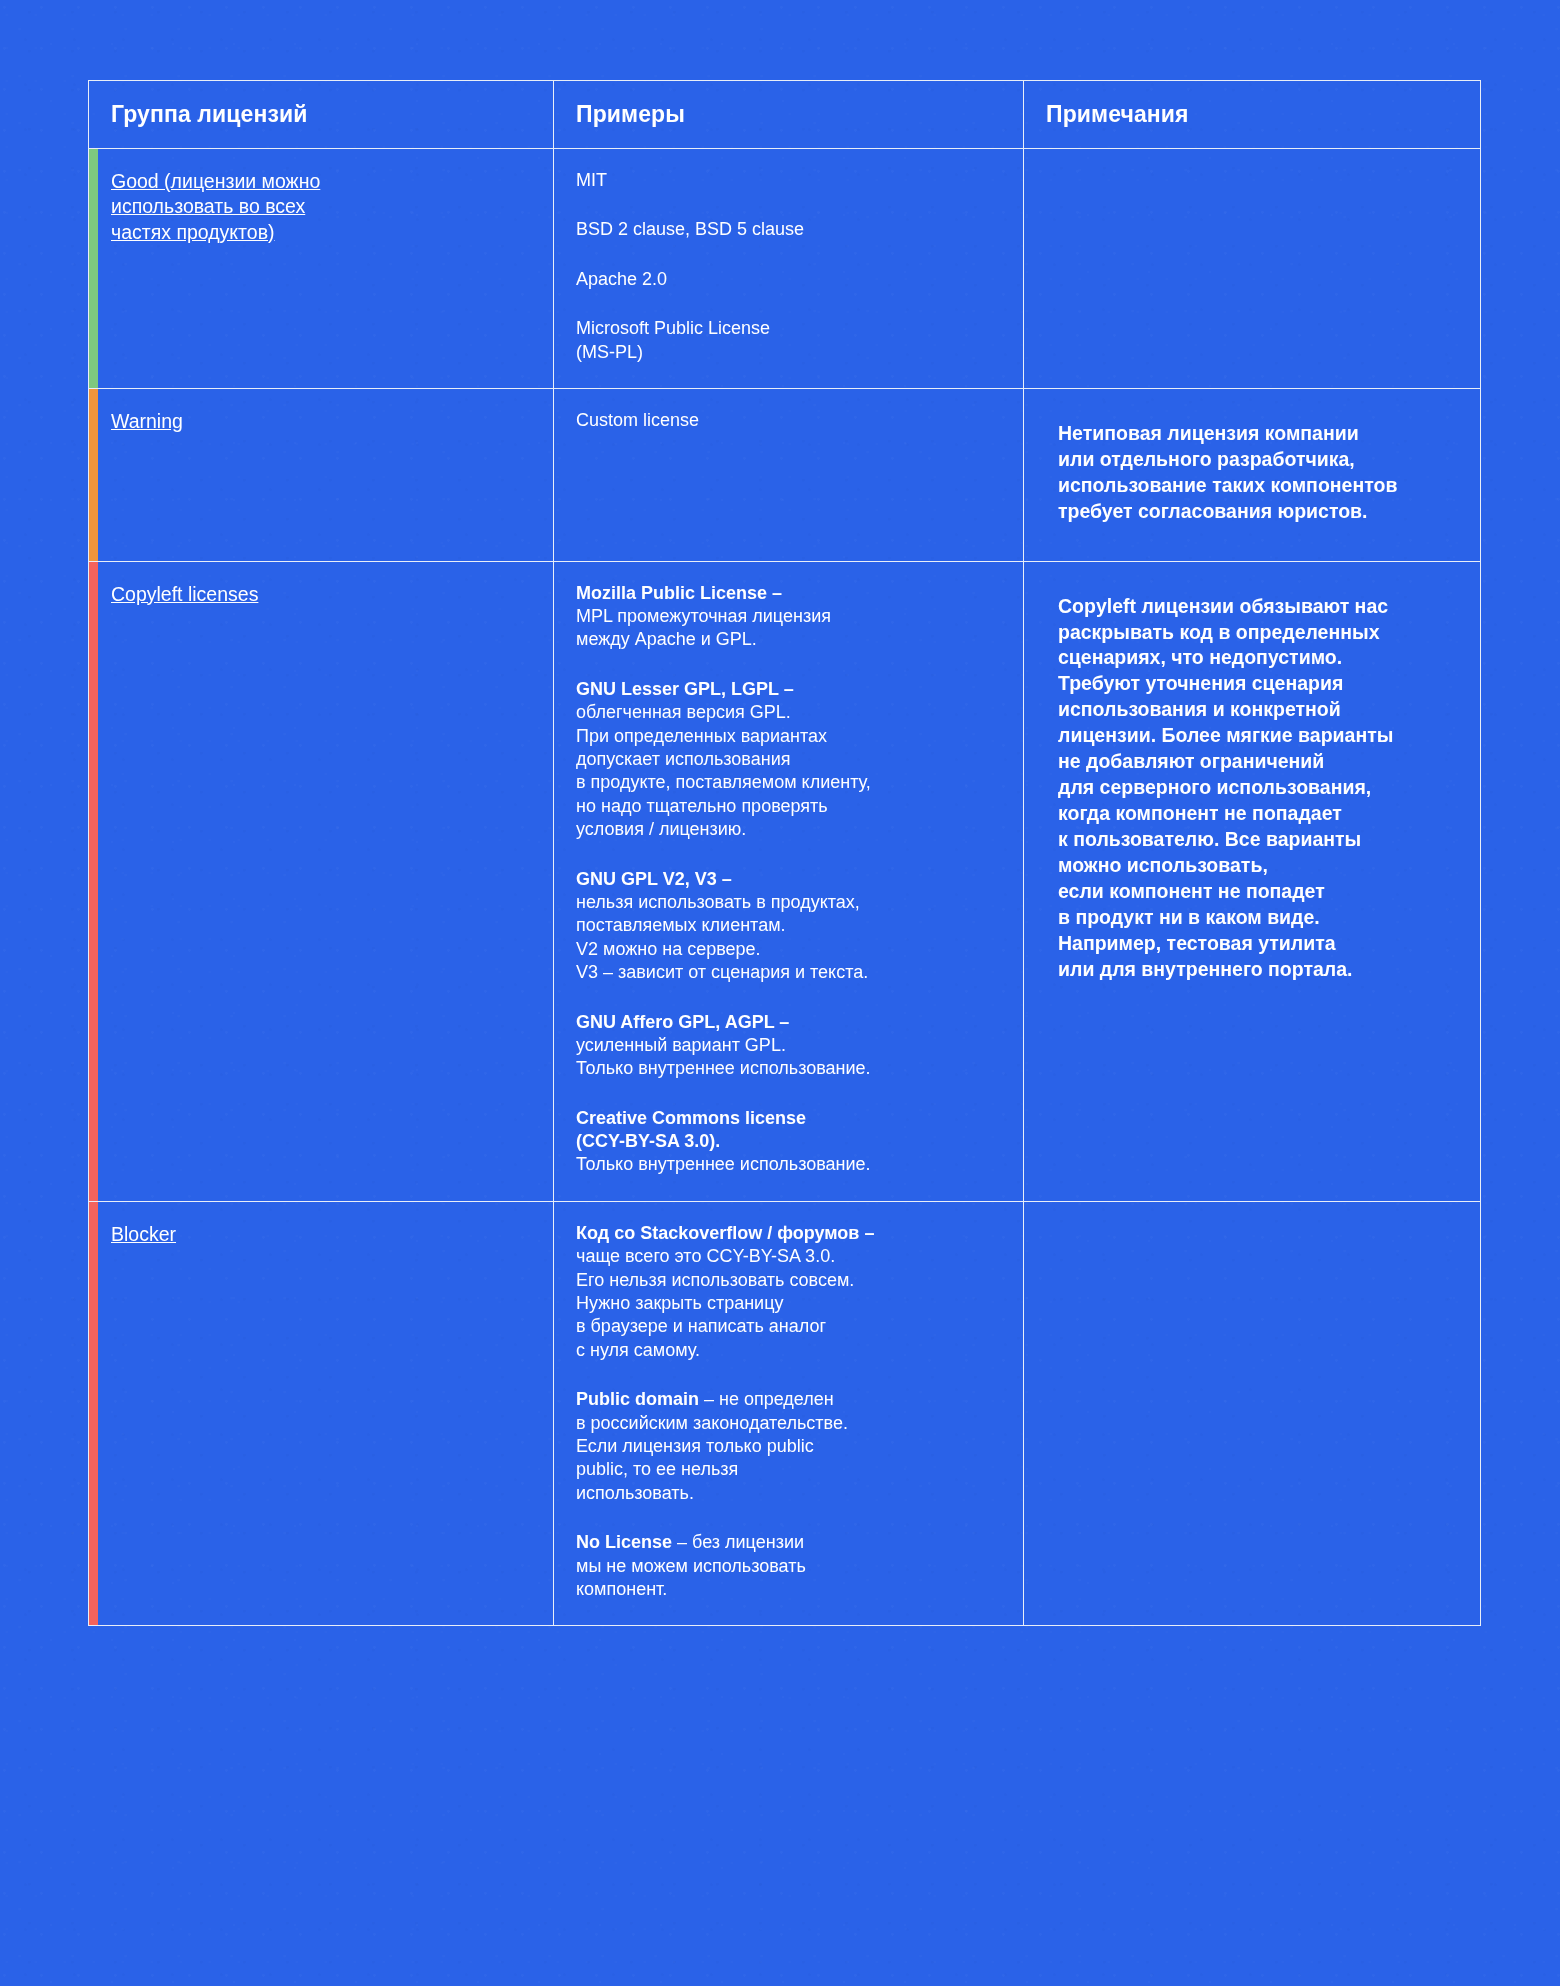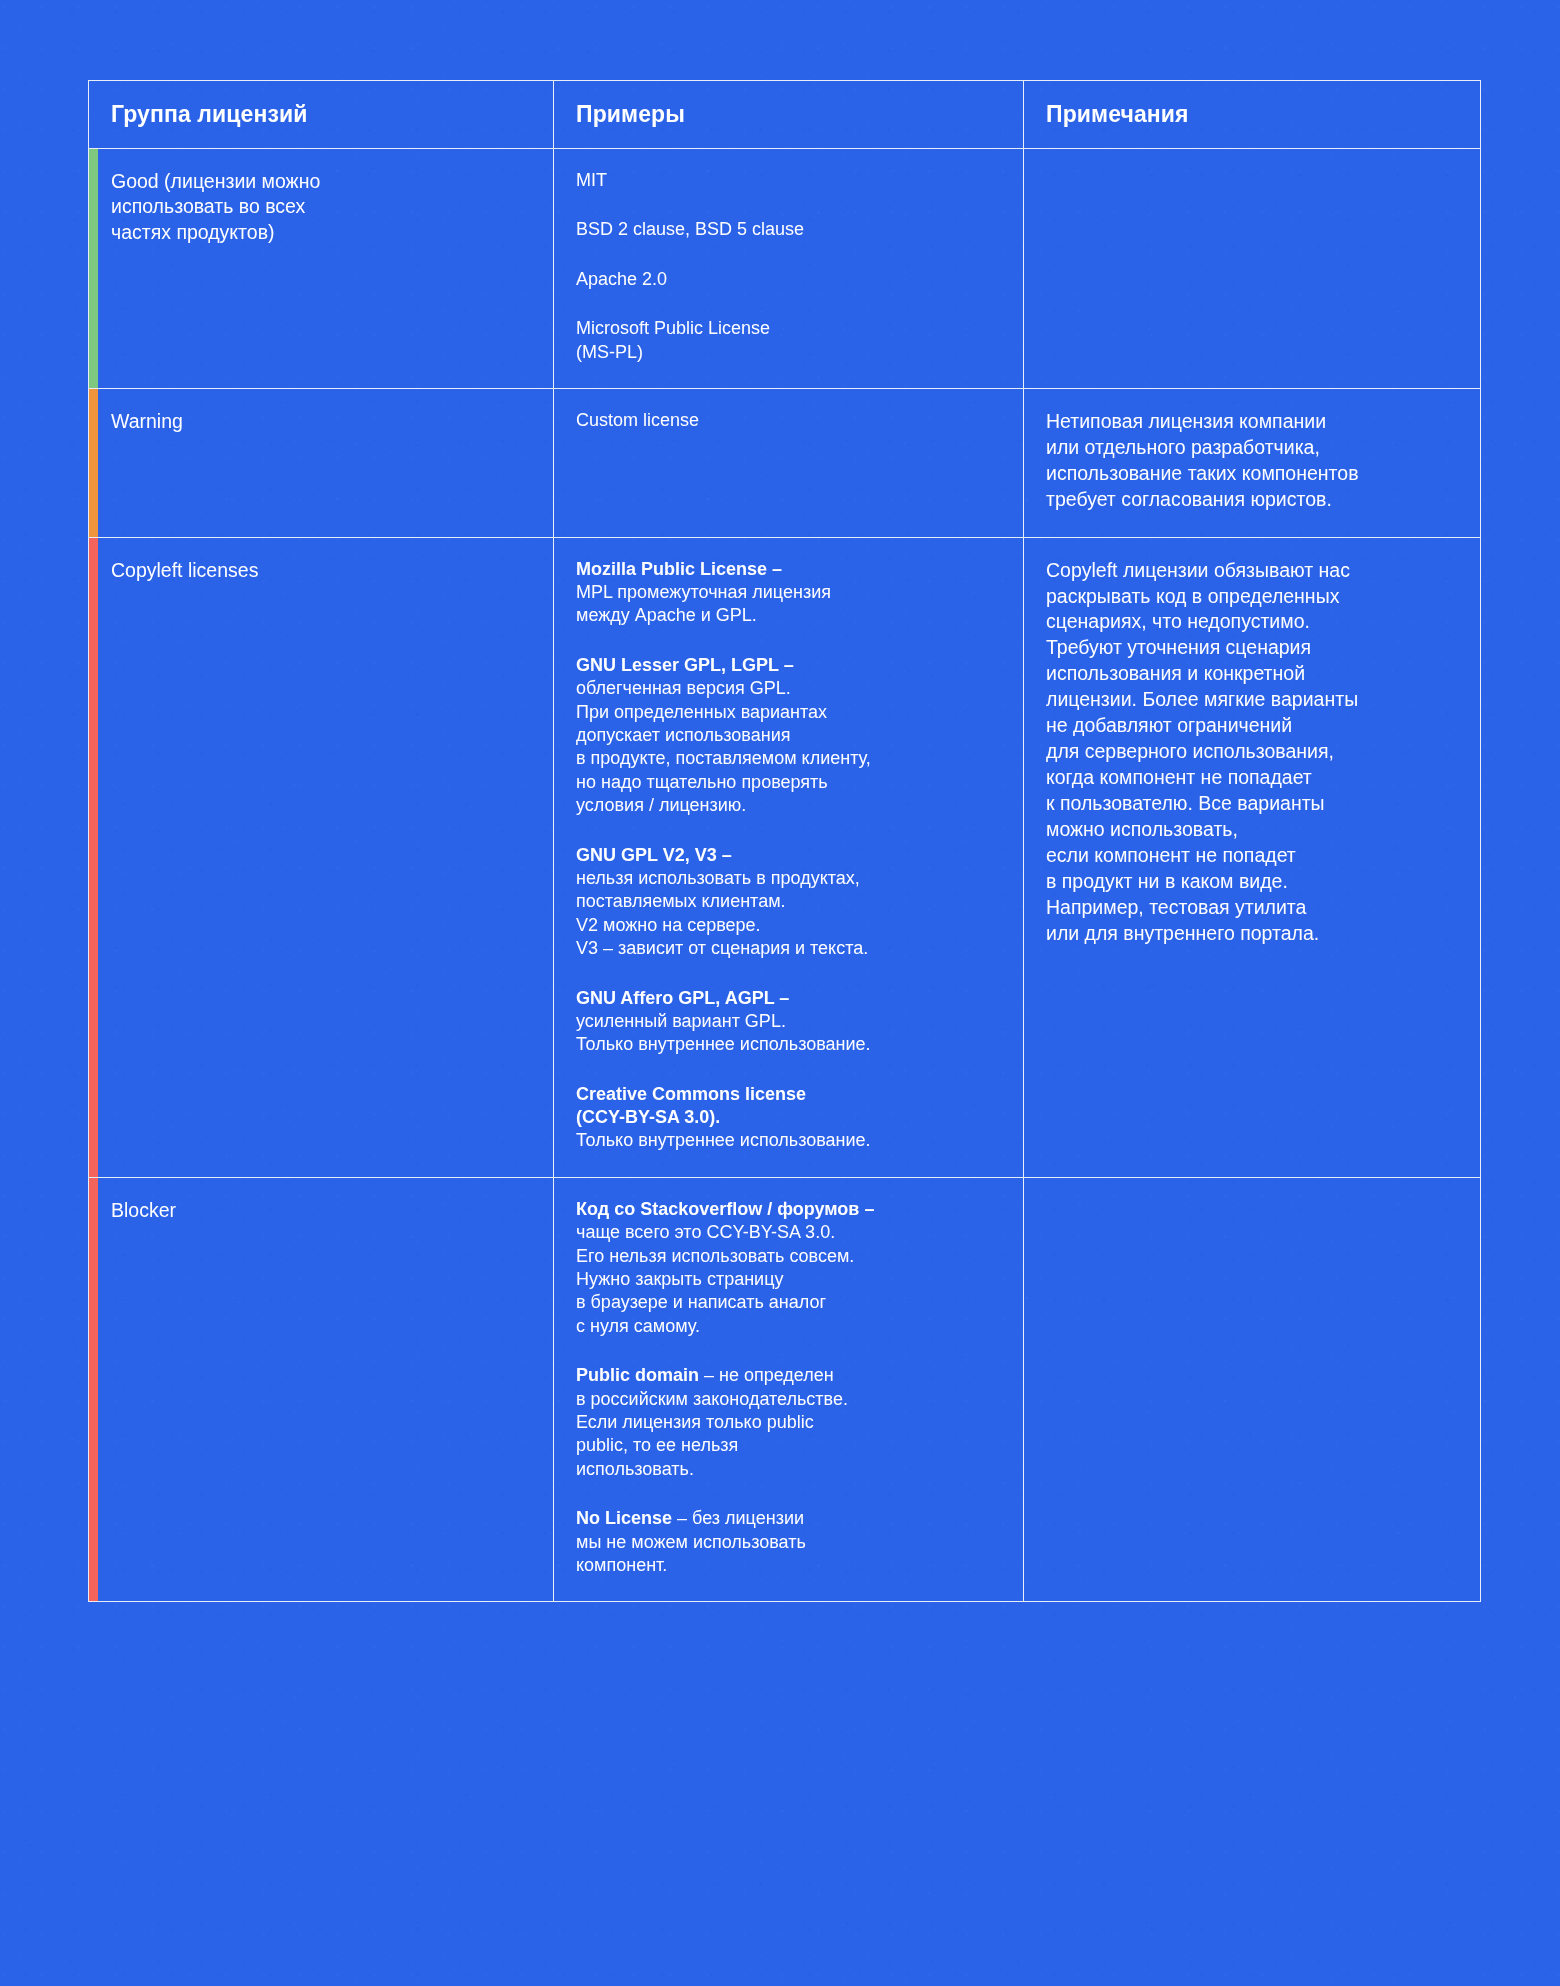--- a/index.html
+++ b/index.html
@@ -61,37 +61,37 @@
     letter-spacing: .1px;
     padding-top: 20px;
     padding-bottom: 20px;
     height: 18px;
   }
 
   .cell-group { font-size: 19.5px; line-height: 1.3; }
   .cell-ex    { font-size: 18px; line-height: 1.3; }
   .cell-note  { font-size: 19.5px; line-height: 1.33; }
 
-  td.group-cell { padding-left: 28px; }
+  td.group-cell { padding-left: 28px; text-decoration: underline; }
 
   
   .accent {
     position: absolute;
     left: 0px;
     top: 0px;
     bottom: 0px;
     width: 9px;
   }
 
   .blk { margin: 0 0 26px 0; }
   .blk:last-child { margin-bottom: 0; }
   .blk .ln { display: block; white-space: pre-wrap; }
   .blk .ln.b { font-weight: bold; }
 
-  .note-p { margin: 0; white-space: pre-line; }
+  .note-p { margin: 12px; white-space: pre-line; font-weight: bold; }
   .group-label { white-space: pre-line; }
 </style>
 </head>
 <body>
 
 <div class="noise-overlay"></div>
 
 <div class="table-wrap">
   <table class="lic">
     <colgroup>

